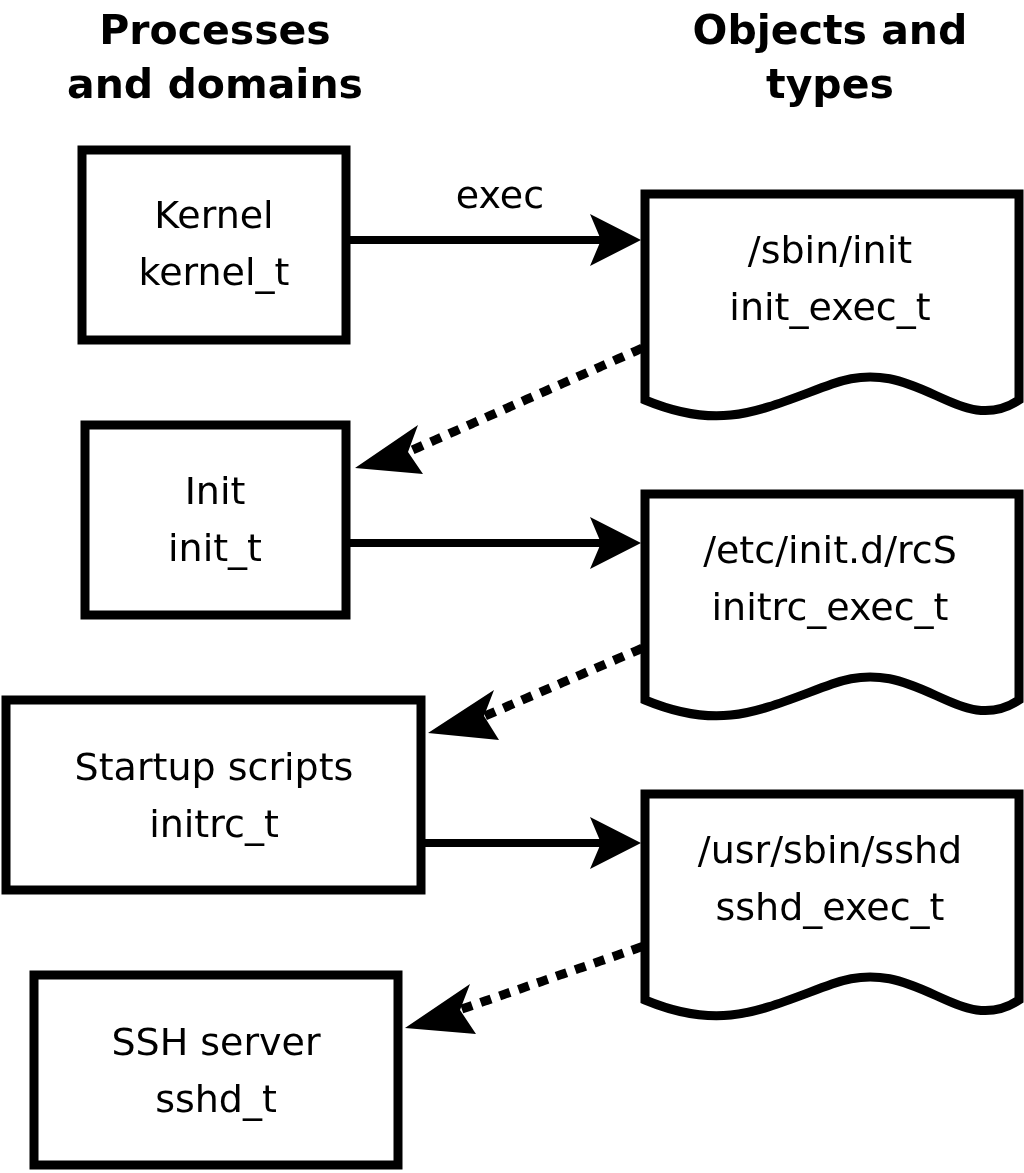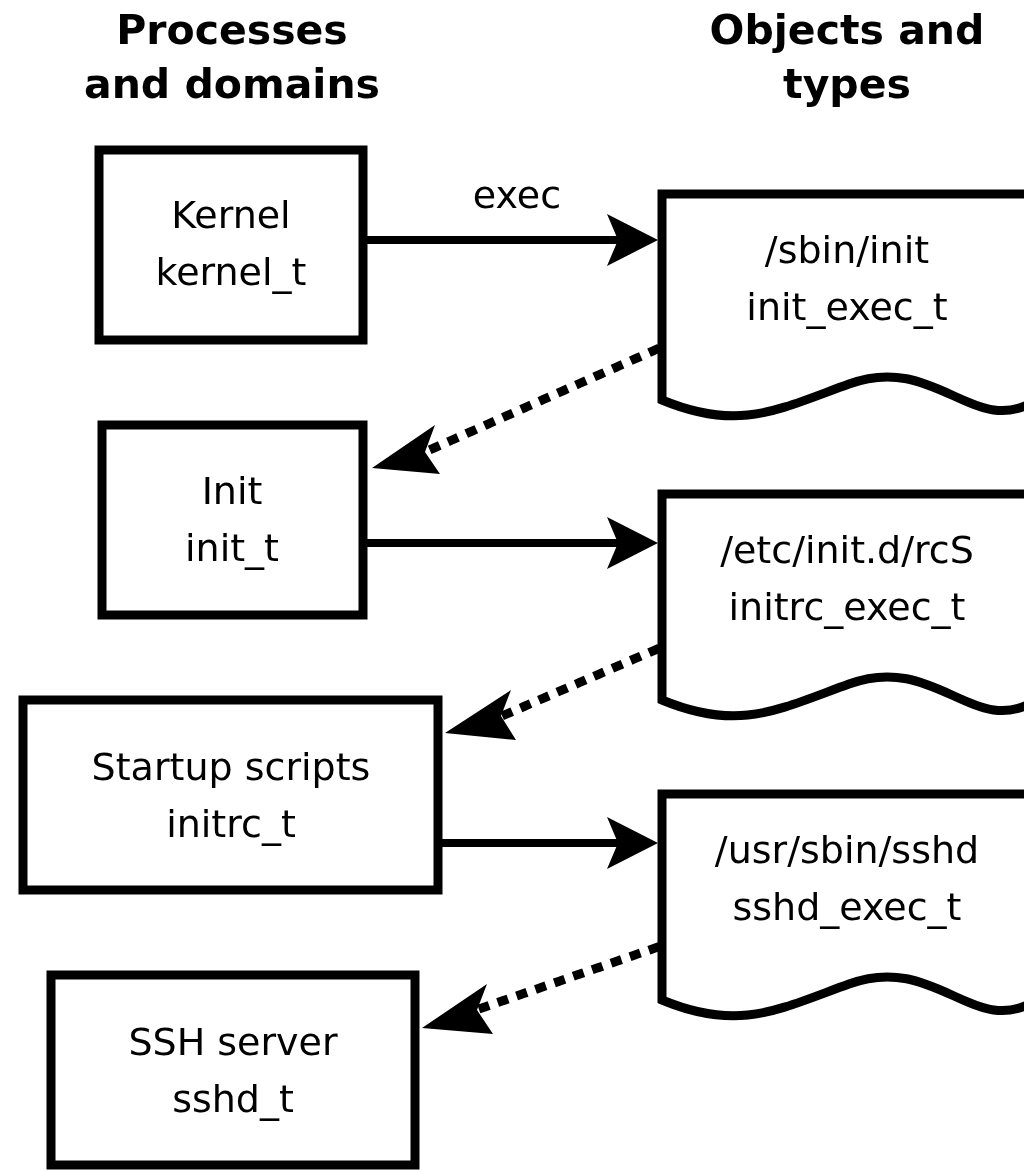--- a/index.html
+++ b/index.html
@@ -11,21 +11,20 @@
     width: 1024px;
     height: 1173px;
     font-family: "DejaVu Sans", sans-serif;
     overflow: hidden;
   }
   #diagram-root {
     position: relative;
     width: 964px;
     height: 1173px;
     background: #ffffff;
-    margin-left: 17px;
   }
   svg.diagram-canvas {
     display: block;
     width: 1024px;
     height: 1173px;
   }
   .col-header {
     font-family: "DejaVu Sans", sans-serif;
     font-weight: bold;
     font-size: 41px;

